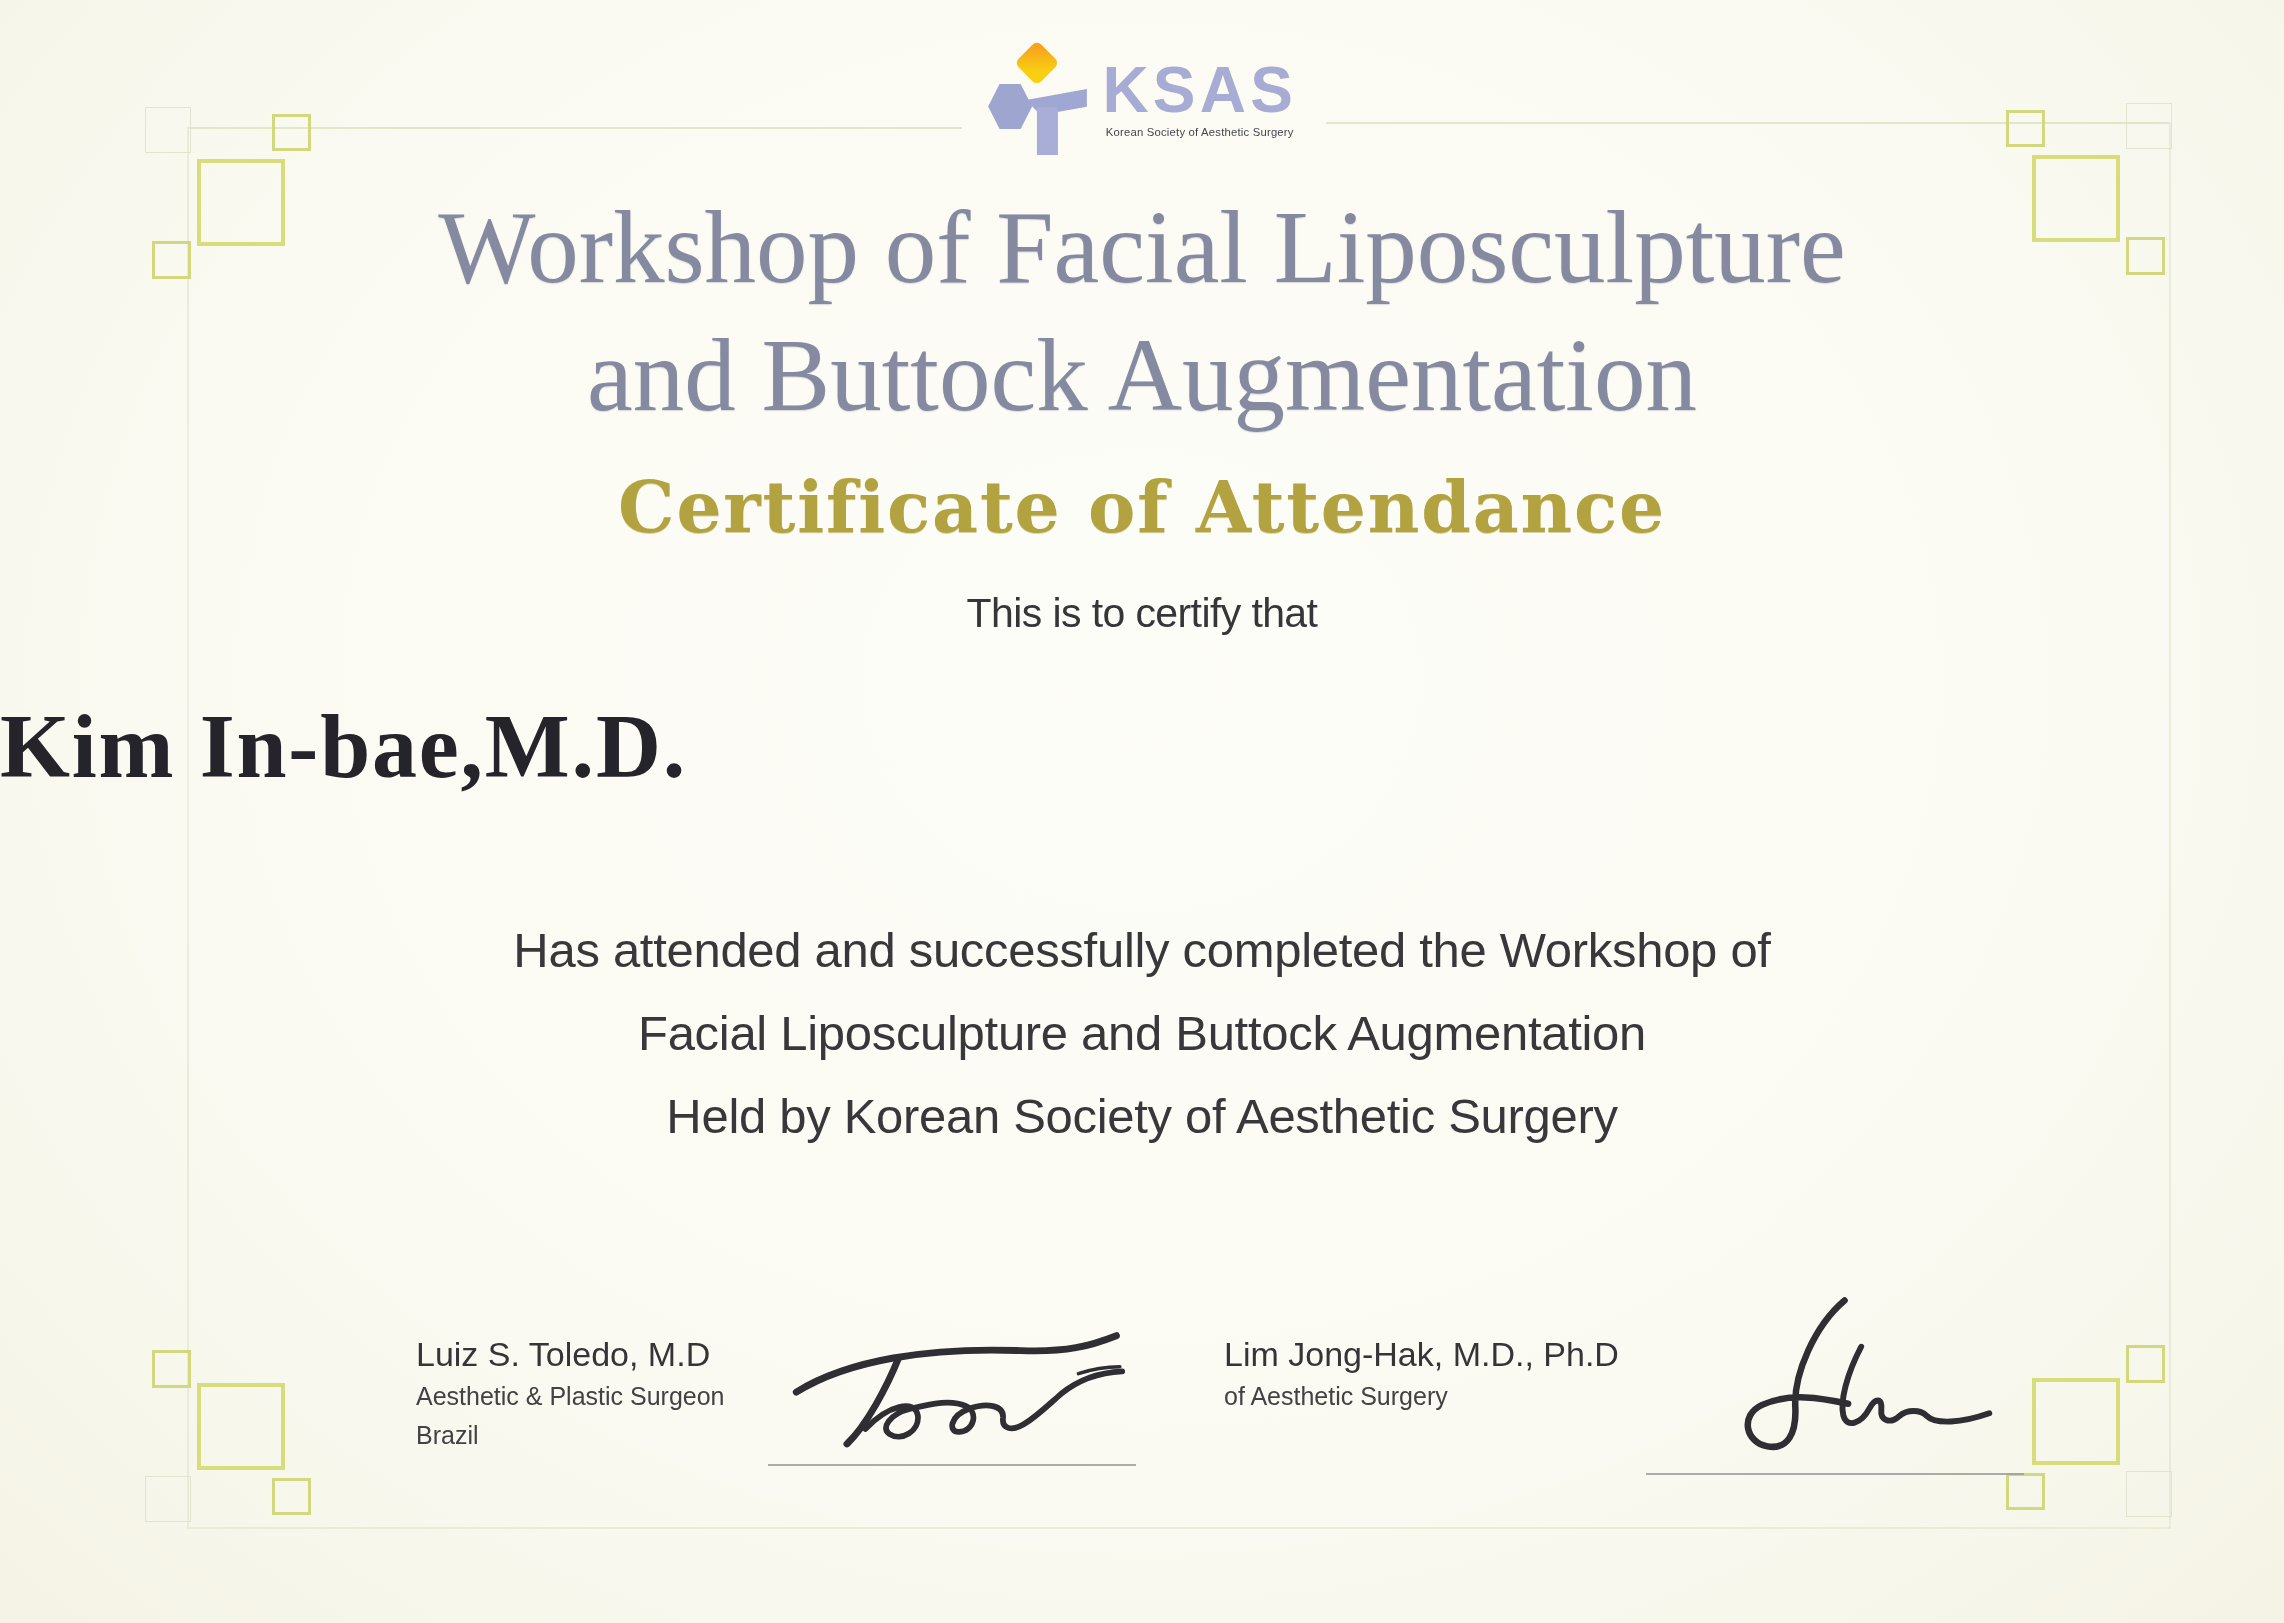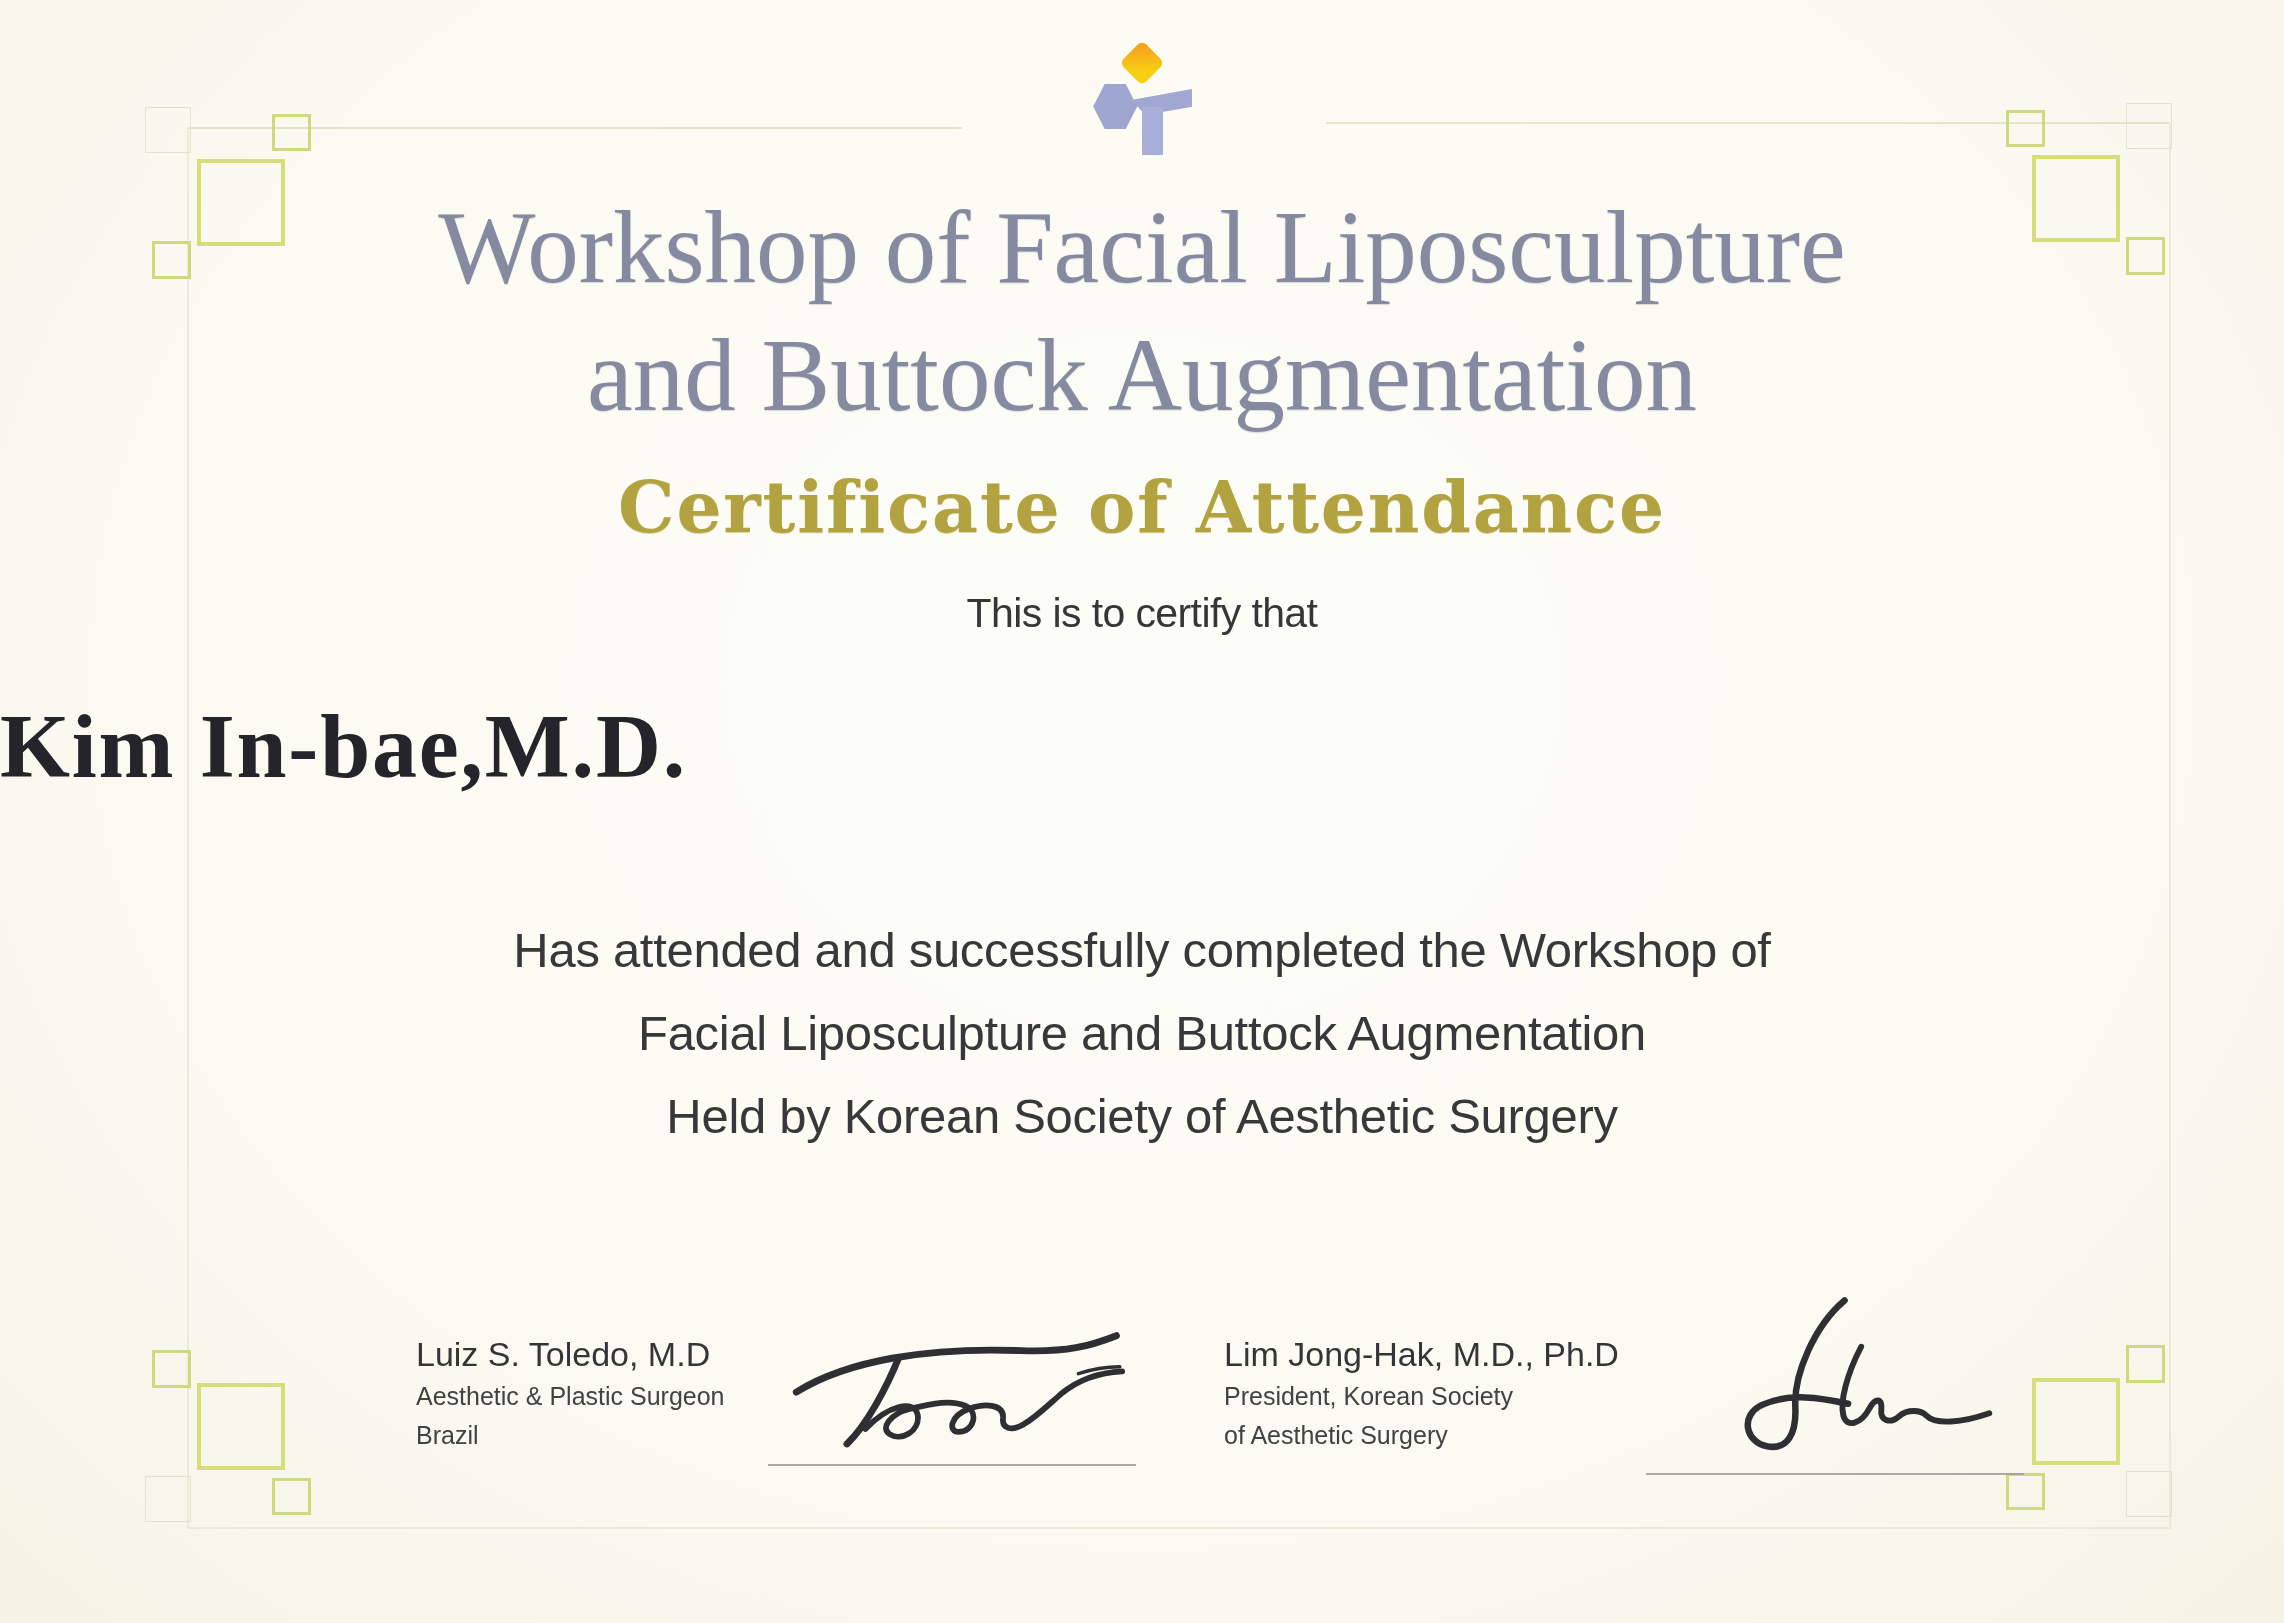--- a/index.html
+++ b/index.html
@@ -120,20 +120,24 @@
     <div class="sq-small-b"></div>
   </div>
 
   <div class="logo">
     <div class="logo-icon">
       <div class="logo-flame"></div>
       <div class="logo-hex"></div>
       <div class="logo-arm"></div>
       <div class="logo-stem"></div>
     </div>
+    <div class="logo-text">
+      <div class="logo-wordmark">KSAS</div>
+      <div class="logo-tagline">Korean Society of Aesthetic Surgery</div>
+    </div>
   </div>
 
   <div class="title">
     <div>Workshop of Facial Liposculpture</div>
     <div>and Buttock Augmentation</div>
   </div>
 
   <div class="subtitle">Certificate of Attendance</div>
 
   <div class="certify">This is to certify that</div>
@@ -157,21 +161,20 @@
       <path d="M30,128 C120,72 260,50 420,56 C500,59 540,48 586,30" stroke-width="12"></path>
       <path d="M208,68 C188,118 152,186 118,218" stroke-width="12"></path>
       <path d="M150,192 C190,150 236,140 241,168 C245,196 212,214 192,201 C176,191 192,166 228,157 C268,147 300,141 324,152 C348,163 338,197 312,197 C294,197 296,170 330,157 C360,146 391,150 389,173 C387,191 403,197 425,184 C447,171 468,150 490,131 C518,108 556,94 596,92" stroke-width="10"></path>
       <path d="M520,96 C544,88 570,84 592,84" stroke-width="6"></path>
     </svg>
   </div>
   <div class="sig-line line-left"></div>
 
   <div class="sig-block sig-right">
     <div class="sig-name">Lim Jong-Hak, M.D., Ph.D</div>
-    <div class="sig-role">President, Korean Society</div>
     <div class="sig-role">of Aesthetic Surgery</div>
   </div>
   <div class="sig-art art-right">
     <svg viewBox="0 0 560 290" width="333" height="172">
       <path d="M302,16 C252,58 216,140 219,196 C221,240 206,268 172,262 C136,256 124,210 163,192 C210,171 262,180 308,190" stroke-width="11"></path>
       <path d="M330,94 C306,140 294,186 300,210 C306,232 330,224 344,198 C354,180 366,180 364,200 C362,218 378,225 394,211 C408,199 430,200 440,210 C456,226 500,222 546,206" stroke-width="10"></path>
     </svg>
   </div>
   <div class="sig-line line-right"></div>
 

